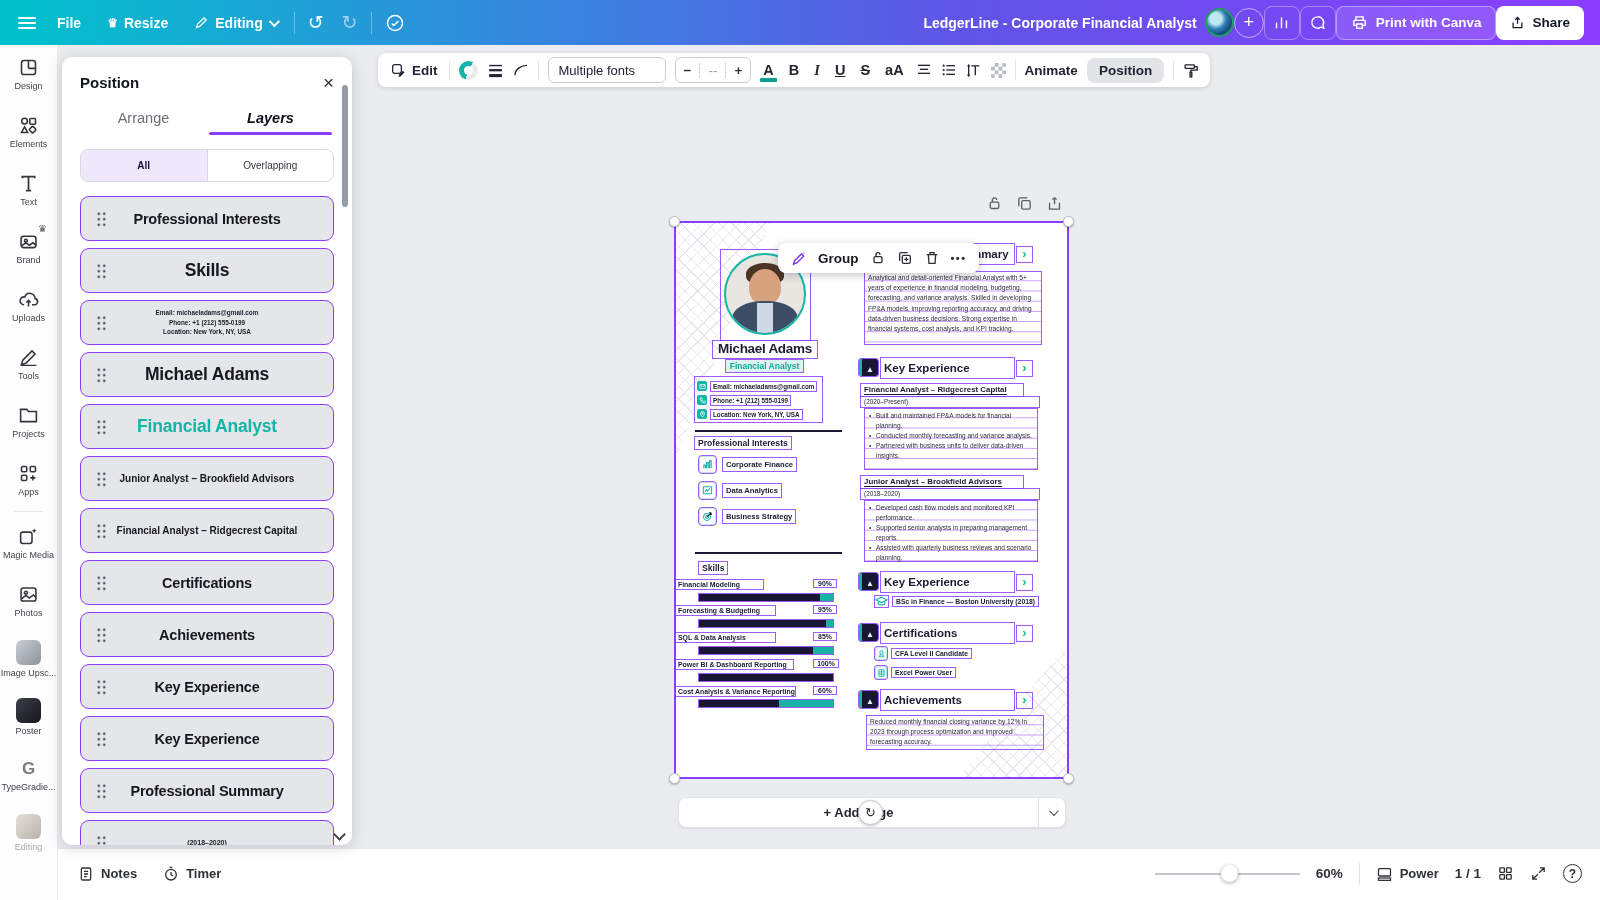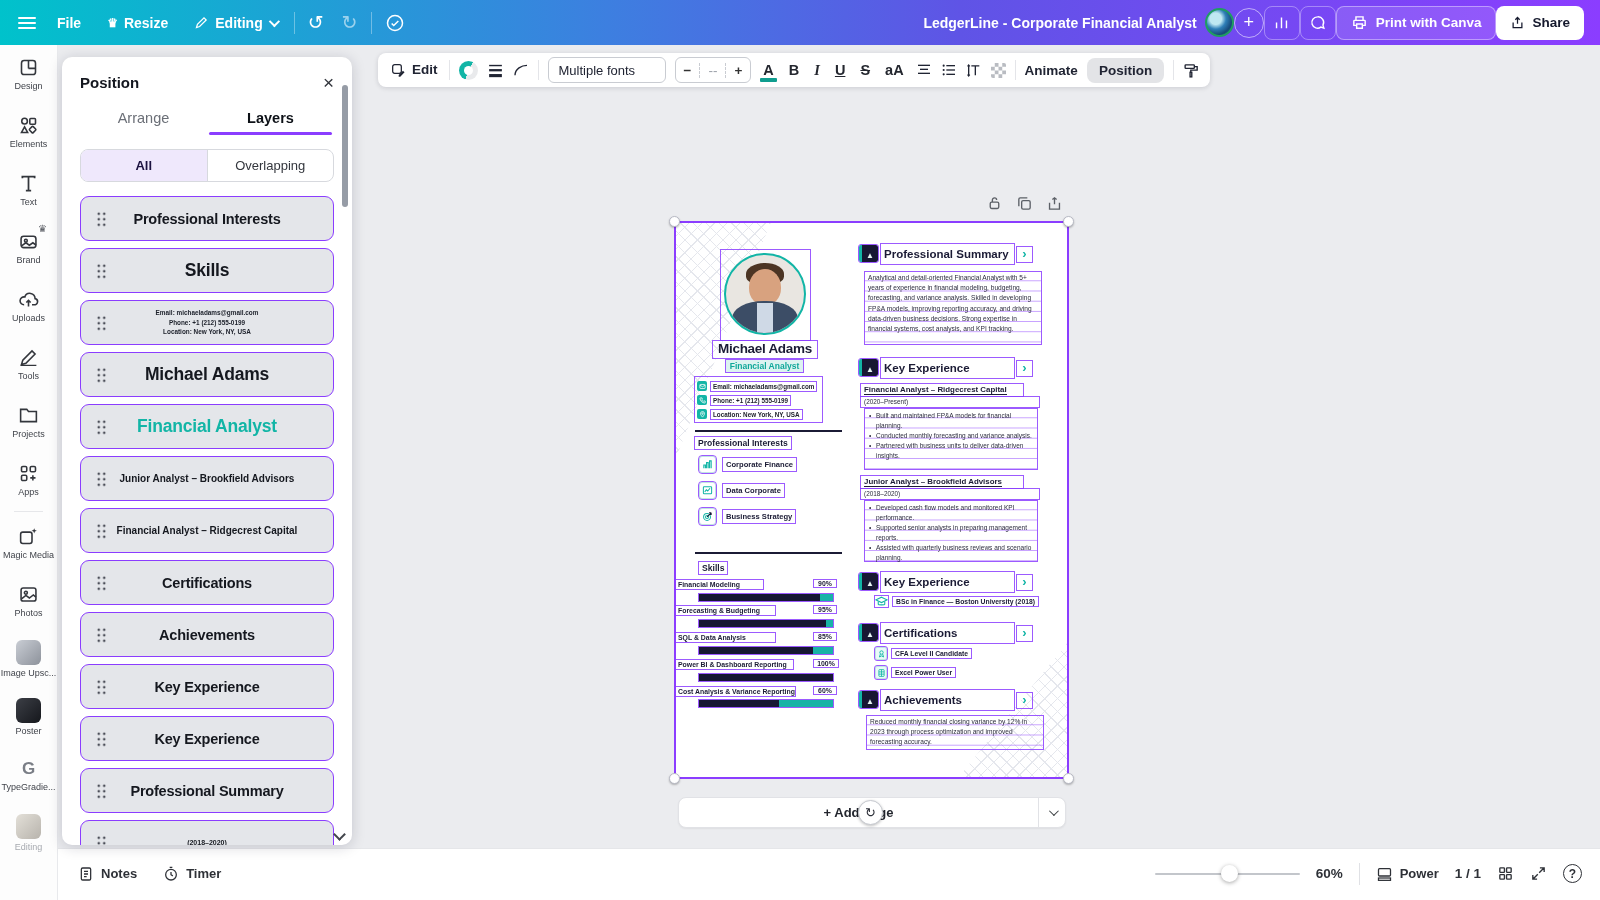--- a/index.html
+++ b/index.html
@@ -35,21 +35,21 @@
   .thumb { width:25px; height:25px; border-radius:6px; background:linear-gradient(135deg,#c9cdd4,#8d929b); }
   .thumb.poster { background:linear-gradient(135deg,#3c3f46,#15171c); }
   .thumb.tracer { background:linear-gradient(135deg,#d8d3c8,#9a948a); opacity:.7; }
   .crown-badge { position:absolute; top:4px; right:10px; font-size:10px; color:#5a5d64; }
   .gword { font-size:17px; font-weight:700; color:#7a7e86; }
 
   
   .fmtbar { position:absolute; left:378px; top:53px; height:34px; z-index:25; background:#fff; border-radius:8px;
     box-shadow:0 1px 5px rgba(20,20,40,.15); display:flex; align-items:center; padding:0 10px; gap:9px; font-size:13.5px; color:#202433; }
   .fsep { width:1px; height:20px; background:#e4e5e9; }
-  .fbtn { display:flex; gap:6px; cursor:pointer; font-weight:600; padding:3px 2px; }
+  .fbtn { display:flex; align-items:center; gap:6px; cursor:pointer; font-weight:600; padding:3px 2px; }
   .donut { width:19px; height:19px; border-radius:50%; background:conic-gradient(from 200deg,#12b5a6 0 52%,#e9eaec 52% 100%); position:relative; cursor:pointer; }
   .donut::after { content:""; position:absolute; inset:5px; background:#fff; border-radius:50%; }
   .fontbox { border:1px solid #c9ccd2; border-radius:6px; height:26px; display:flex; align-items:center; padding:0 10px; width:118px; font-size:13px; cursor:pointer; }
   .sizebox { border:1px solid #c9ccd2; border-radius:6px; height:26px; display:flex; align-items:center; cursor:pointer; }
   .sizebox span { padding:0 8px; font-weight:700; color:#333; }
   .sizebox .mid { border-left:1px dashed #c9ccd2; border-right:1px dashed #c9ccd2; color:#9aa0a8; font-weight:400; }
   .glyphbtn { font-weight:700; font-size:14.5px; cursor:pointer; padding:2px 3px; color:#24272f; }
   .colorA { position:relative; padding-bottom:3px; }
   .colorA::after { content:""; position:absolute; left:0; right:0; bottom:-1px; height:4px; background:#0f9d8f; border-radius:1px; }
   .checker { width:15px; height:15px; cursor:pointer;
@@ -58,24 +58,24 @@
   .animate-lbl { font-weight:600; cursor:pointer; }
 
   
   .panel { position:absolute; left:62px; top:57px; width:290px; height:788px; background:#fff; border-radius:10px; z-index:35;
     box-shadow:0 2px 14px rgba(20,20,50,.18); padding:16px 18px 0 18px; overflow:hidden; }
   .panel-head { display:flex; justify-content:space-between; align-items:center; }
   .panel-title { font-size:15px; font-weight:700; color:#14171f; }
   .panel-x { font-size:19px; color:#33363d; cursor:pointer; line-height:1; }
   .ptabs { display:flex; margin-top:12px; }
   .ptab { flex:1; text-align:center; font-size:14.5px; padding:6px 0 9px; color:#6b6f77; cursor:pointer; position:relative; }
-  .ptab.active { color:#0d1117; font-weight:700; }
+  .ptab.active { color:#0d1117; font-weight:700;font-style:italic; }
   .ptab.active::after { content:""; position:absolute; left:2px; right:2px; bottom:0; height:3px; border-radius:2px; background:#8b3dff; }
   .seg { display:flex; border:1px solid #d7d9de; border-radius:8px; margin-top:14px; height:33px; overflow:hidden; }
-  .segopt { flex:1; display:flex; align-items:center; justify-content:center; font-size:13px; color:#33363d; cursor:pointer; }
+  .segopt { flex:1; display:flex; align-items:center; justify-content:center; font-size:10px; color:#33363d; cursor:pointer; }
   .segopt.active { background:#efe8fc; font-weight:700; color:#1c1240; }
   .layers { margin-top:14px; display:flex; flex-direction:column; gap:7px; }
   .lcard { height:45px; flex:none; background:#e4e6ea; border:1.6px solid #8b3dff; border-radius:9px; position:relative;
     display:flex; align-items:center; justify-content:center; cursor:grab; }
   .ldots { position:absolute; left:15px; top:50%; transform:translateY(-50%); width:11px; height:16px;
     background-image:radial-gradient(circle,#4a4d57 1.3px,transparent 1.5px); background-size:5.5px 5.5px; }
   .ltxt-lg { font-size:17.5px; font-weight:800; color:#15181f; letter-spacing:-.2px; }
   .ltxt-md { font-size:14.5px; font-weight:800; color:#15181f; letter-spacing:-.2px; }
   .ltxt-sm { font-size:10px; font-weight:800; color:#15181f; }
   .ltxt-teal { color:#12b5a6; }
@@ -395,21 +395,21 @@
         </span>
       <span class="int-txt o">Corporate Finance</span>
     </div>
     <div class="int-row" style="top:260px;">
       <span class="int-ic o">
           <svg width="11" height="11" viewBox="0 0 24 24" fill="none" stroke="#12b5a6" stroke-width="2.2">
             <rect x="3" y="4" width="18" height="15" rx="1.5"></rect>
             <path d="M6 15l3.5-4.5 3 2.5 5-6"></path>
           </svg>
         </span>
-      <span class="int-txt o">Data Corporate</span>
+      <span class="int-txt o">Data Analytics</span>
     </div>
     <div class="int-row" style="top:286px;">
       <span class="int-ic o">
           <svg width="11" height="11" viewBox="0 0 24 24" fill="none" stroke="#12b5a6" stroke-width="2.2">
             <circle cx="11" cy="13" r="7.5"></circle>
             <circle cx="11" cy="13" r="3.4"></circle>
             <path d="M11 13L20 4M20 4h-4.5M20 4v4.5" stroke="#171733"></path>
           </svg>
         </span>
       <span class="int-txt o">Business Strategy</span>
@@ -517,20 +517,39 @@
     <div class="sarrow o" style="top:471px;">›</div>
     <div class="para ruled o" style="left:192px;top:494px;width:176px;height:33px;">Reduced monthly financial closing variance by 12% in 2023 through process optimization and improved forecasting accuracy.</div>
 
     <div class="gsel"></div>
     <div class="hdl" style="left:-6px;top:-6px;"></div>
     <div class="hdl" style="right:-6px;top:-6px;"></div>
     <div class="hdl" style="left:-6px;bottom:-6px;"></div>
     <div class="hdl" style="right:-6px;bottom:-6px;"></div>
   </section>
 
+  <div class="gbar">
+    <svg class="ic" width="17" height="17" viewBox="0 0 24 24">
+        <path d="M5 20l1.7-5.2L16 5.5l3.2 3.2L9.9 18 5 20z" fill="none" stroke="#7c3aed" stroke-width="2"></path>
+        <path d="M18.6 2.6l.6 1.7 1.7.6-1.7.6-.6 1.7-.6-1.7-1.7-.6 1.7-.6.6-1.7z" fill="#a78bfa"></path>
+      </svg>
+    <span class="glabel">Group</span>
+    <svg class="ic" width="16" height="16" viewBox="0 0 24 24" fill="none" stroke="#2c2f38" stroke-width="2">
+        <rect x="6" y="10" width="12" height="9" rx="2"></rect>
+        <path d="M9 10V7a3 3 0 0 1 6 0"></path>
+      </svg>
+    <svg class="ic" width="16" height="16" viewBox="0 0 24 24" fill="none" stroke="#2c2f38" stroke-width="2">
+        <rect x="8" y="8" width="12" height="12" rx="2"></rect>
+        <path d="M16 4H6a2 2 0 0 0-2 2v10M14 11v6M11 14h6"></path>
+      </svg>
+    <svg class="ic" width="16" height="16" viewBox="0 0 24 24" fill="none" stroke="#2c2f38" stroke-width="2">
+        <path d="M4 7h16M9 7V4h6v3M6.5 7l1 13h9l1-13"></path>
+      </svg>
+    <span class="gmore">•••</span>
+  </div>
 
   <div class="addpage">
     <div class="ap-main">+ Add page</div>
     <div class="ap-div"></div>
     <div class="ap-chev">
         <i></i>
       </div>
   </div>
   <div class="spincur">↻</div>
 </main>

